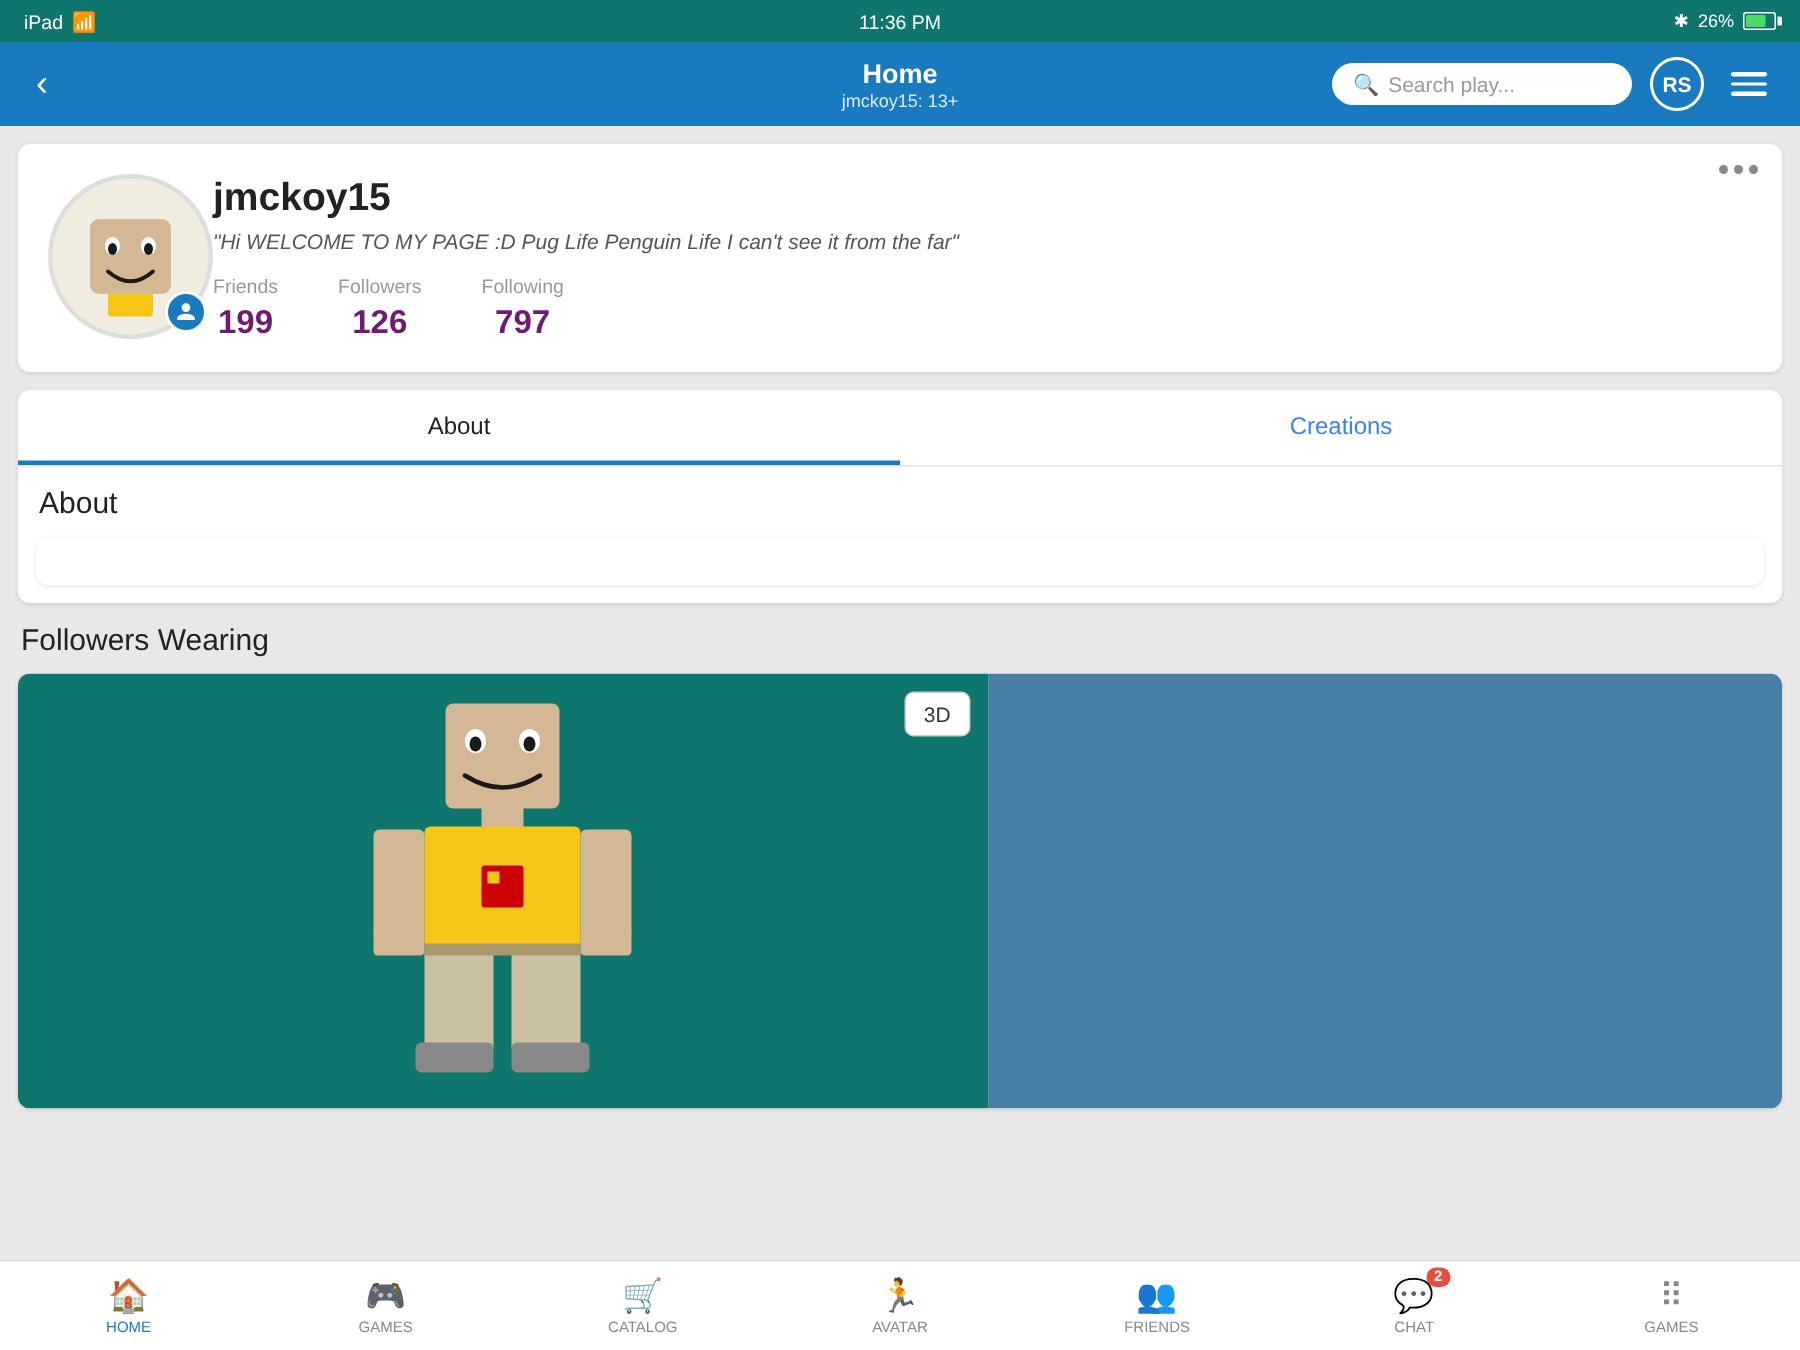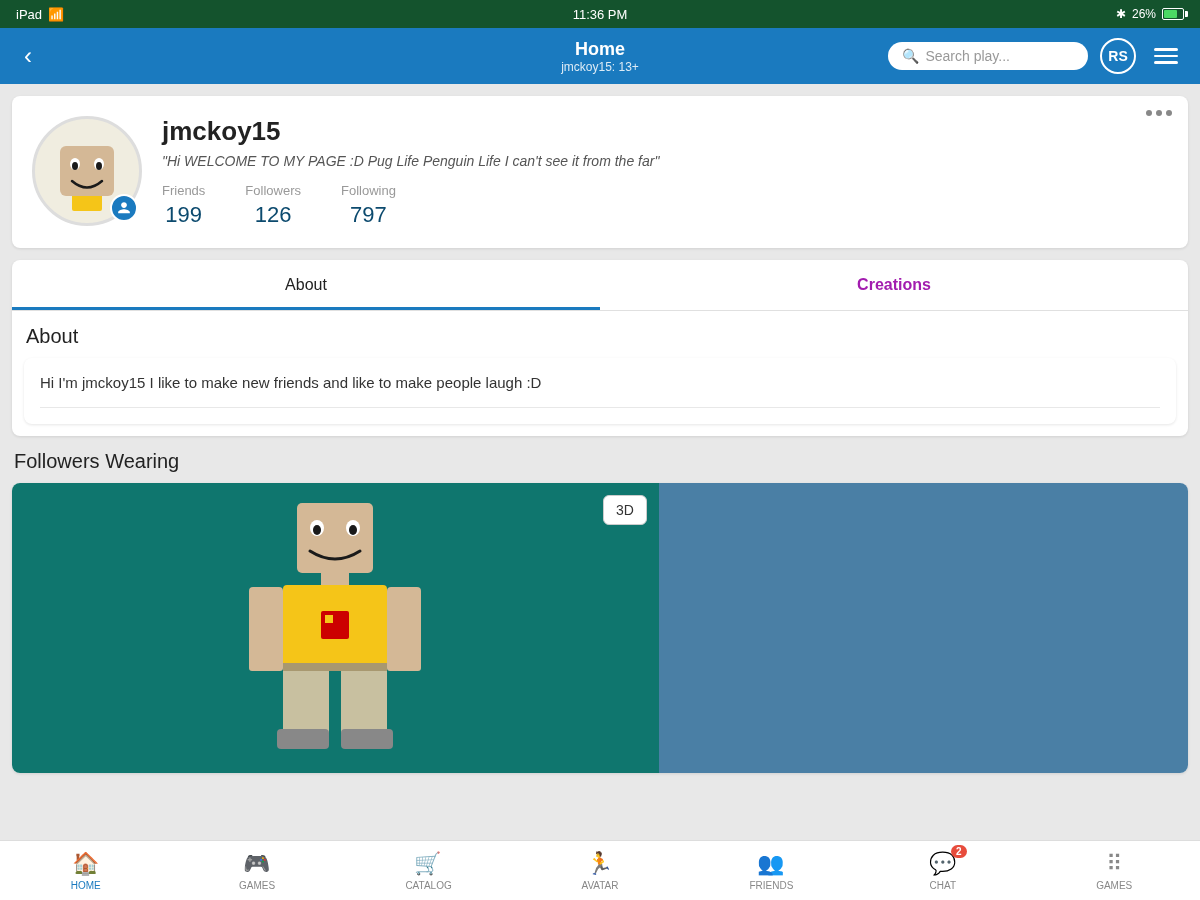--- a/index.html
+++ b/index.html
@@ -1,20 +1,20 @@
 <!DOCTYPE html>
 <html><head>
   <meta charset="utf-8">
   <style>
     * { margin: 0; padding: 0; box-sizing: border-box; }
     body { font-family: -apple-system, BlinkMacSystemFont, 'Helvetica Neue', Arial, sans-serif; background: #e8e8e8; width: 1200px; height: 900px; overflow: hidden; }
 
     
     .status-bar {
-      background: #14532d;
+      background: #0f766e;
       color: white;
       display: flex;
       align-items: center;
       justify-content: space-between;
       padding: 0 16px;
       height: 28px;
       font-size: 13px;
       font-weight: 500;
     }
     .status-left { display: flex; align-items: center; gap: 6px; }
@@ -66,57 +66,57 @@
 
     
     .profile-card {
       background: white;
       margin: 12px;
       border-radius: 8px;
       padding: 20px;
       position: relative;
       box-shadow: 0 1px 3px rgba(0,0,0,0.1);
     }
-    .profile-top { display: flex; align-items: flex-start; gap: 20px; }
+    .profile-top { display: flex; align-items: flex-start; }
     .avatar-wrap { position: relative; flex-shrink: 0; }
     .avatar-circle {
       width: 110px; height: 110px; border-radius: 50%; background: #f0ede0;
       border: 3px solid #ddd; overflow: hidden; display: flex; align-items: center; justify-content: center;
     }
     .avatar-badge {
       position: absolute; bottom: 4px; right: 4px;
       width: 28px; height: 28px; background: #1a7abf; border-radius: 50%;
       display: flex; align-items: center; justify-content: center;
       border: 2px solid white;
     }
     .profile-info { flex: 1; }
     .username { font-size: 26px; font-weight: 600; color: #222; margin-bottom: 6px; }
     .bio { color: #555; font-size: 14px; margin-bottom: 14px; font-style: italic; }
     .stats { display: flex; gap: 40px; }
     .stat-item { text-align: center; }
     .stat-label { color: #999; font-size: 13px; margin-bottom: 4px; }
-    .stat-value { color: #0c4a6e; font-size: 22px; font-weight: 400; text-align: center; }
+    .stat-value { color: #701a75; font-size: 22px; font-weight: 700; text-align: center; }
     .more-dots {
       position: absolute; top: 14px; right: 16px;
       display: flex; gap: 4px; cursor: pointer;
     }
     .dot { width: 6px; height: 6px; background: #888; border-radius: 50%; }
 
     
     .tabs-container {
       background: white;
       margin: 0 12px;
       border-radius: 8px;
       box-shadow: 0 1px 3px rgba(0,0,0,0.1);
       overflow: hidden;
     }
     .tabs { display: flex; border-bottom: 1px solid #e0e0e0; }
     .tab {
       flex: 1; text-align: center; padding: 16px;
-      font-size: 16px; color: #a21caf; cursor: pointer; position: relative; font-weight: bold;
+      font-size: 16px; color: #3b82f6; cursor: pointer; position: relative;
     }
     .tab.active { color: #222; font-weight: 500; }
     .tab.active::after {
       content: ''; position: absolute; bottom: 0; left: 0; right: 0;
       height: 3px; background: #1a7abf;
     }
 
     
     .section-title { font-size: 20px; color: #222; padding: 14px 14px 10px; }
     .about-box {
@@ -270,21 +270,20 @@
   </div>
 
   <div class="tabs-container">
     <div class="tabs">
       <div class="tab active">About</div>
       <div class="tab">Creations</div>
     </div>
 
     <div class="section-title">About</div>
     <div class="about-box">
-      <div class="about-text">Hi I'm jmckoy15 I like to make new friends and like to make people laugh  :D</div>
     </div>
   </div>
 
   <div class="wearing-title">Followers Wearing</div>
   <div class="wearing-container">
     <div class="avatar-3d-wrap">
       <button class="btn-3d">3D</button>
 
       <svg width="220" height="270" viewBox="0 0 220 270">
 

